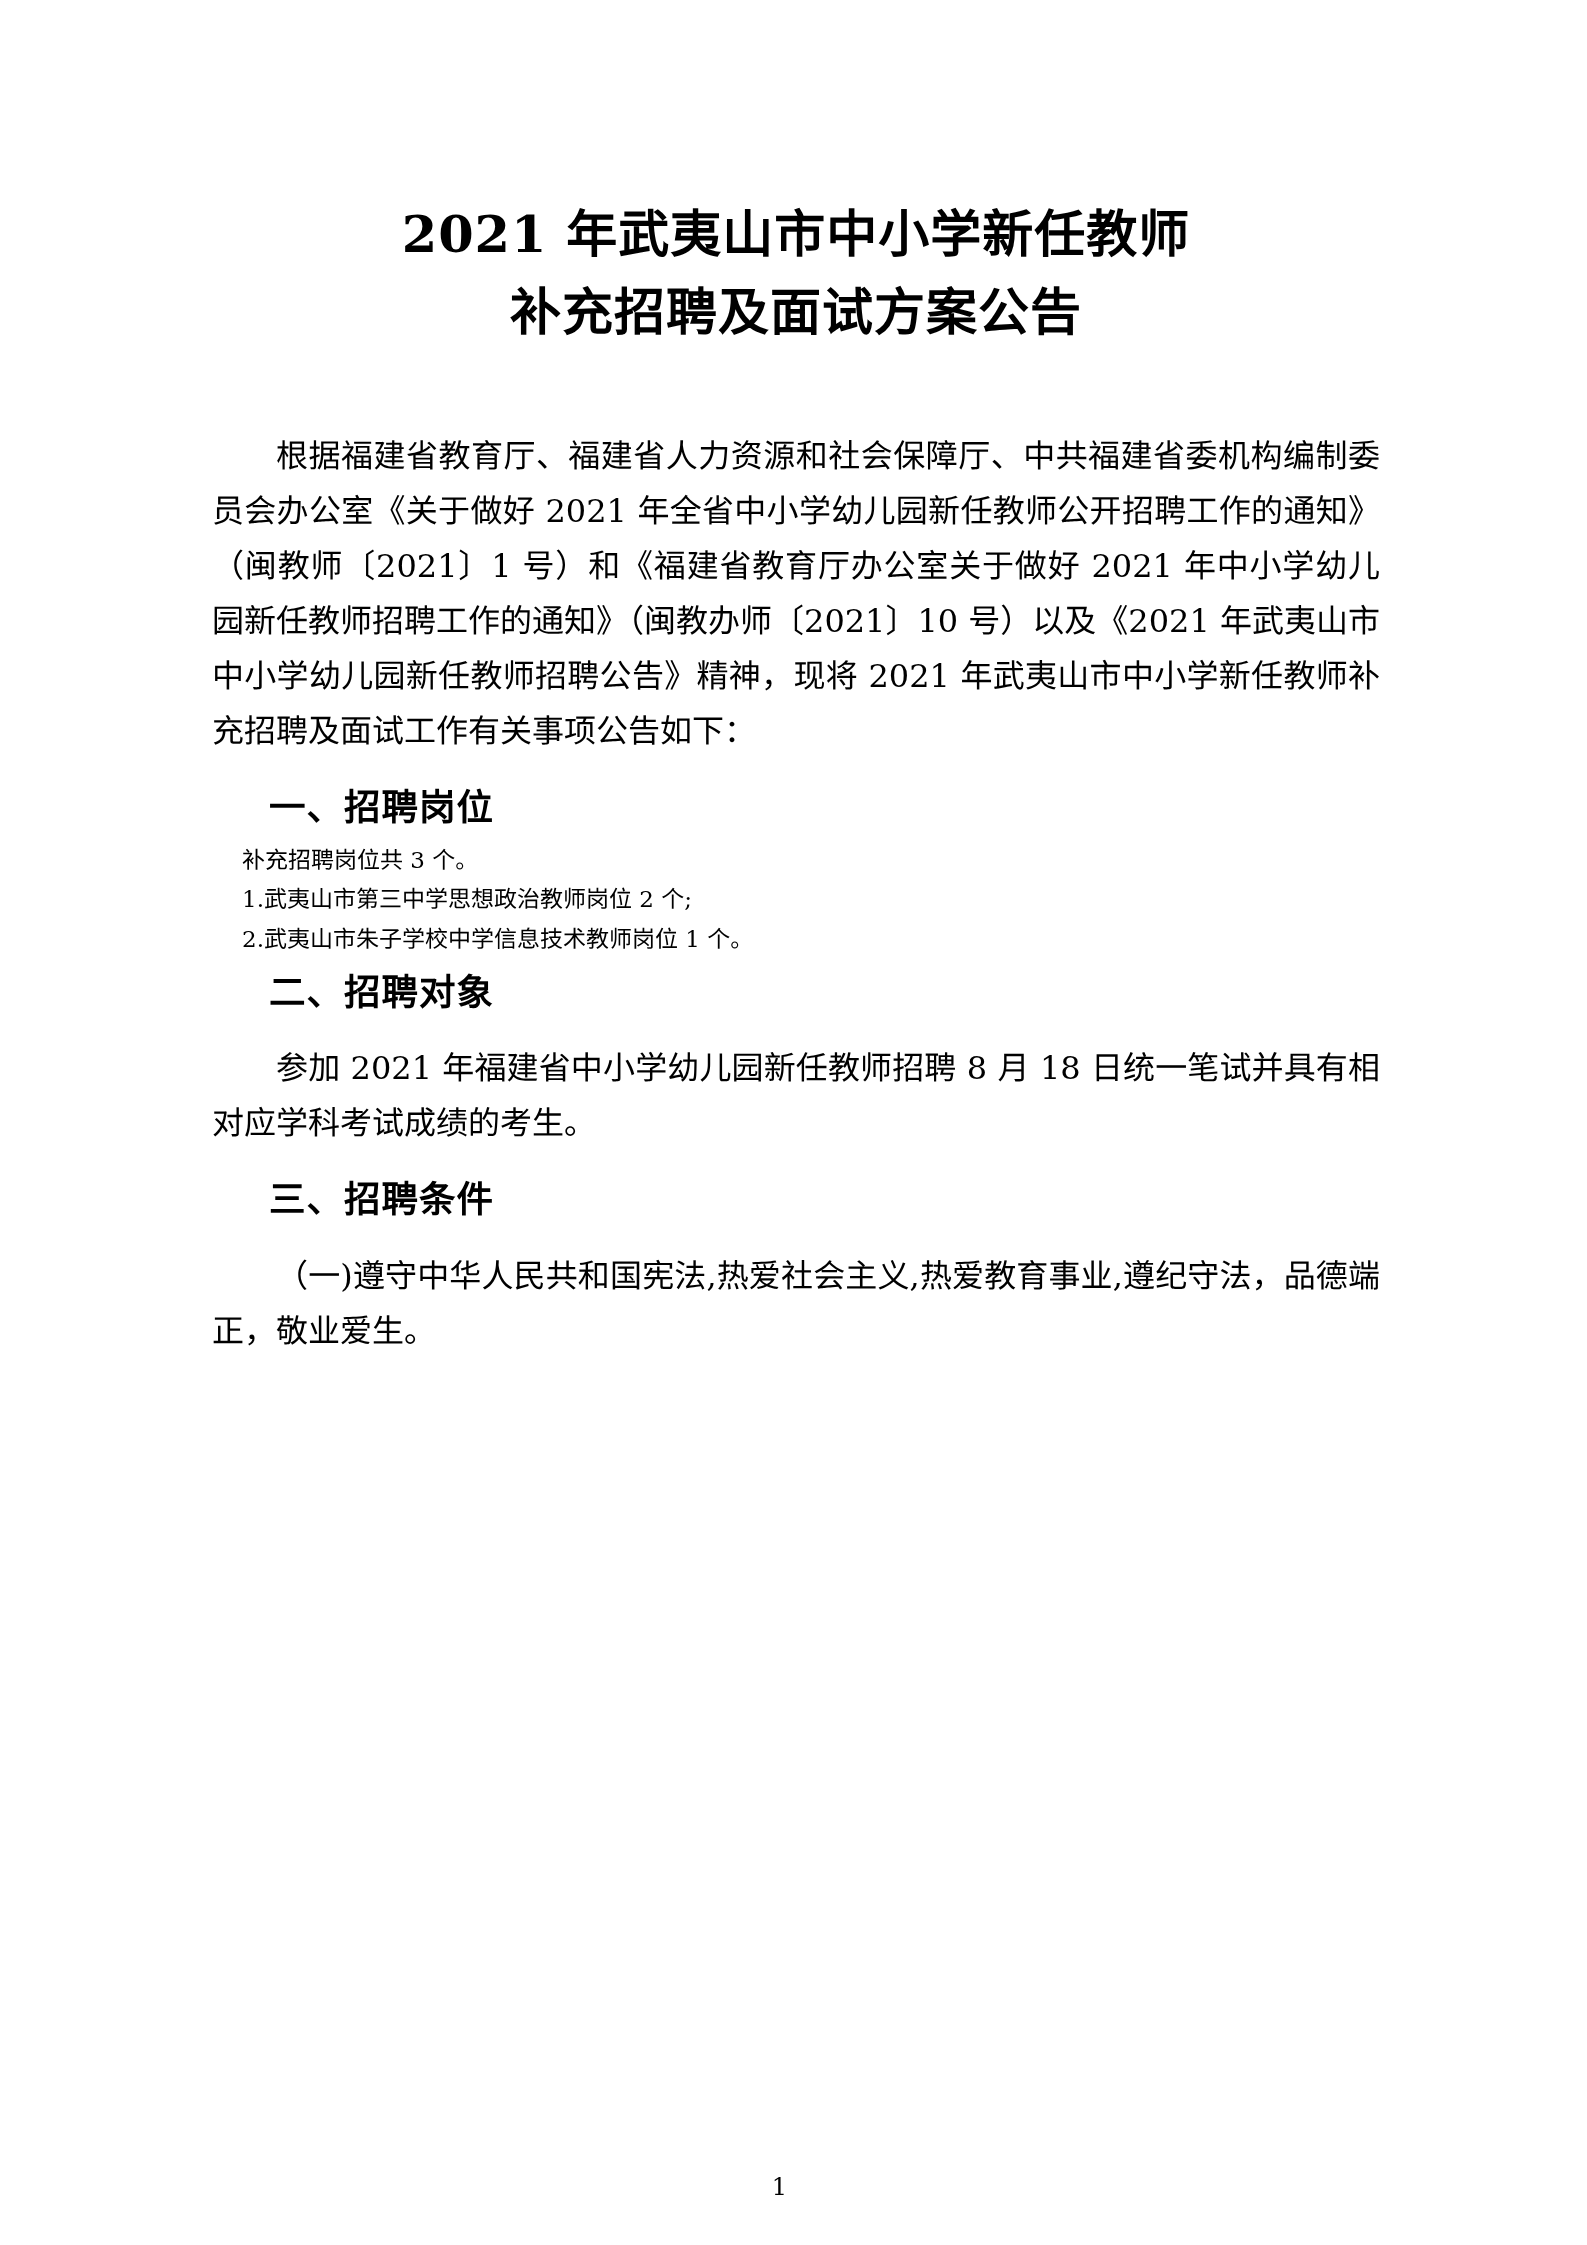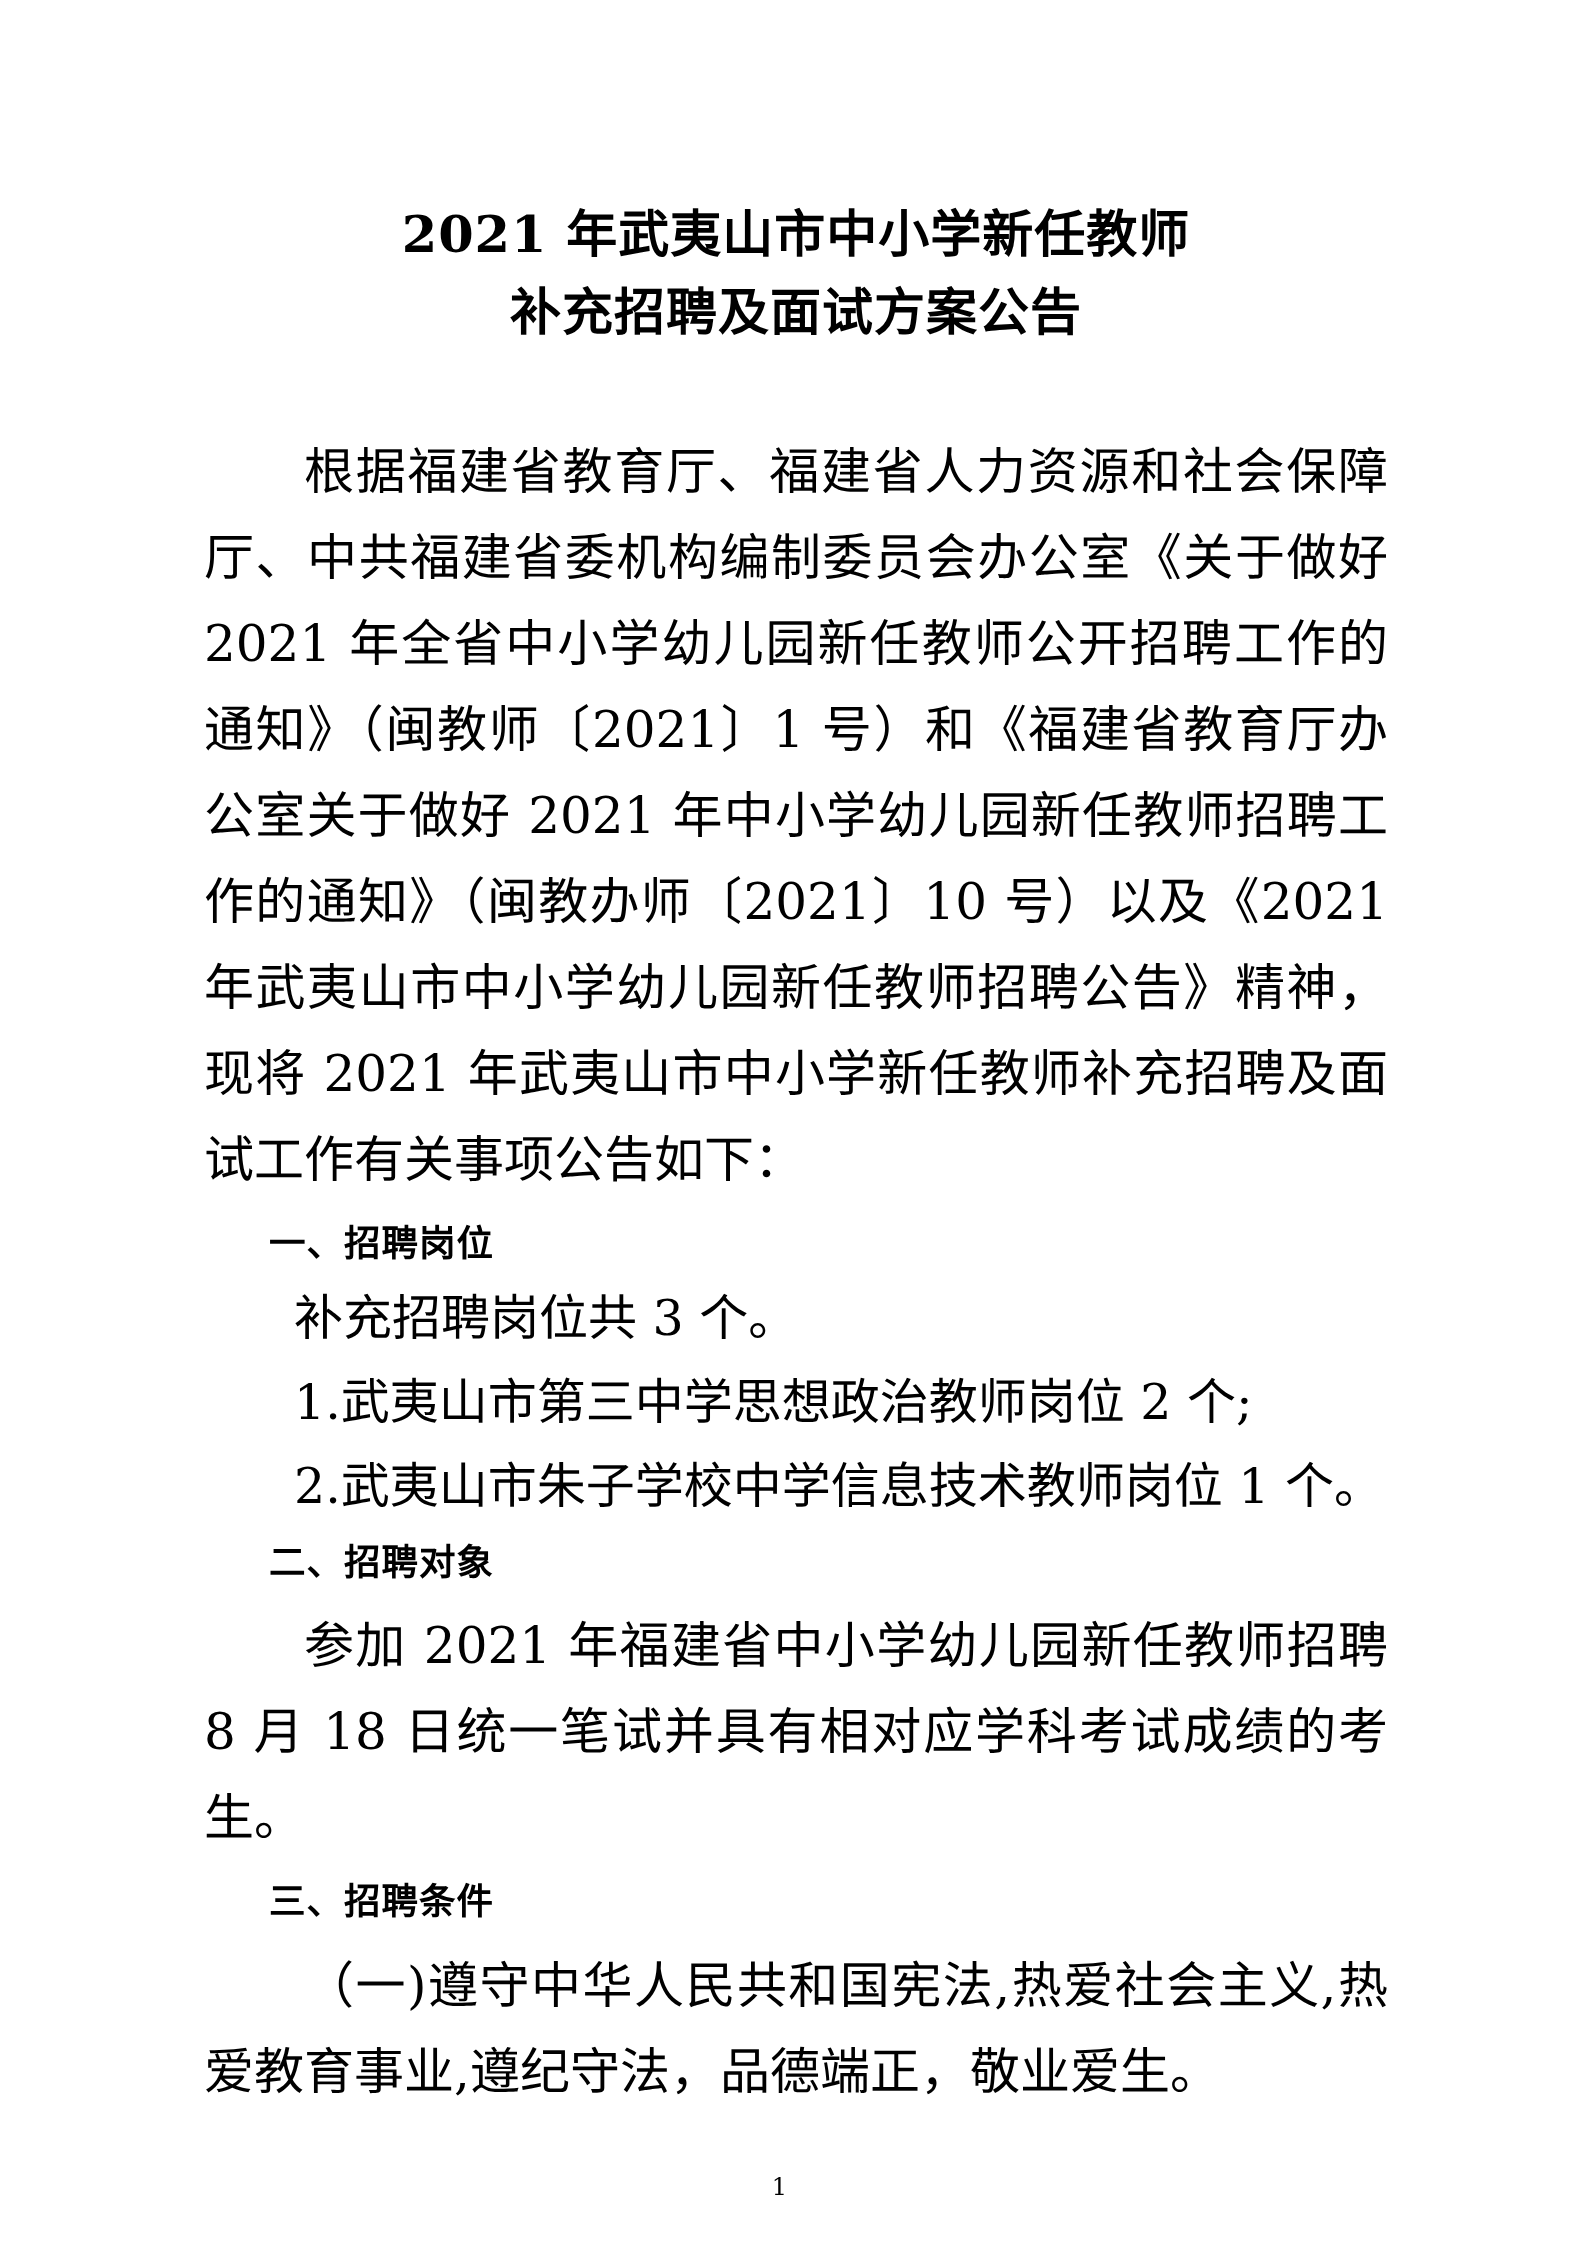--- a/index.html
+++ b/index.html
@@ -45,40 +45,40 @@
     white-space: nowrap;
   }
   .body-block {
     margin-top: 78px;
     font-size: 36.5px;
     line-height: 1.72;
     text-align: justify;
     text-justify: inter-ideograph;
   }
   p.para {
-    margin: 8px;
+    margin: 16px;
     text-indent: 2em;
-    font-size: 50px;
+    font-size: 32px;
     line-height: 1.72;
     text-align: justify;
     text-justify: inter-ideograph;
   }
   p.section-head {
     margin: 0;
     text-indent: 2em;
     font-size: 36.5px;
     font-weight: bold;
     line-height: 1.80;
     font-family: Liberation Serif, serif;
     letter-spacing: 1px;
   }
   p.item {
     margin: 0;
     text-indent: 2em;
-    font-size: 49px;
+    font-size: 23px;
     line-height: 1.72;
   }
   .page-number {
     position: absolute;
     left: 0;
     right: 0;
     bottom: 44px;
     text-align: center;
     font-size: 24px;
     font-family: "DejaVu Serif", "Liberation Serif", serif;

